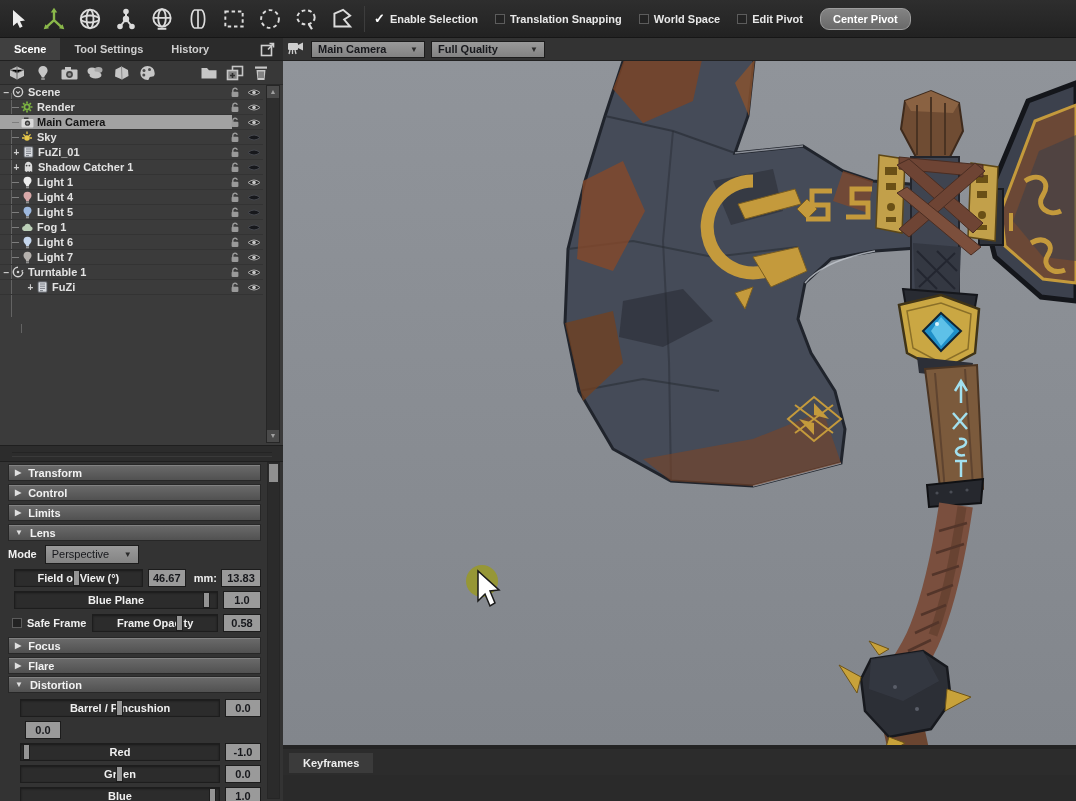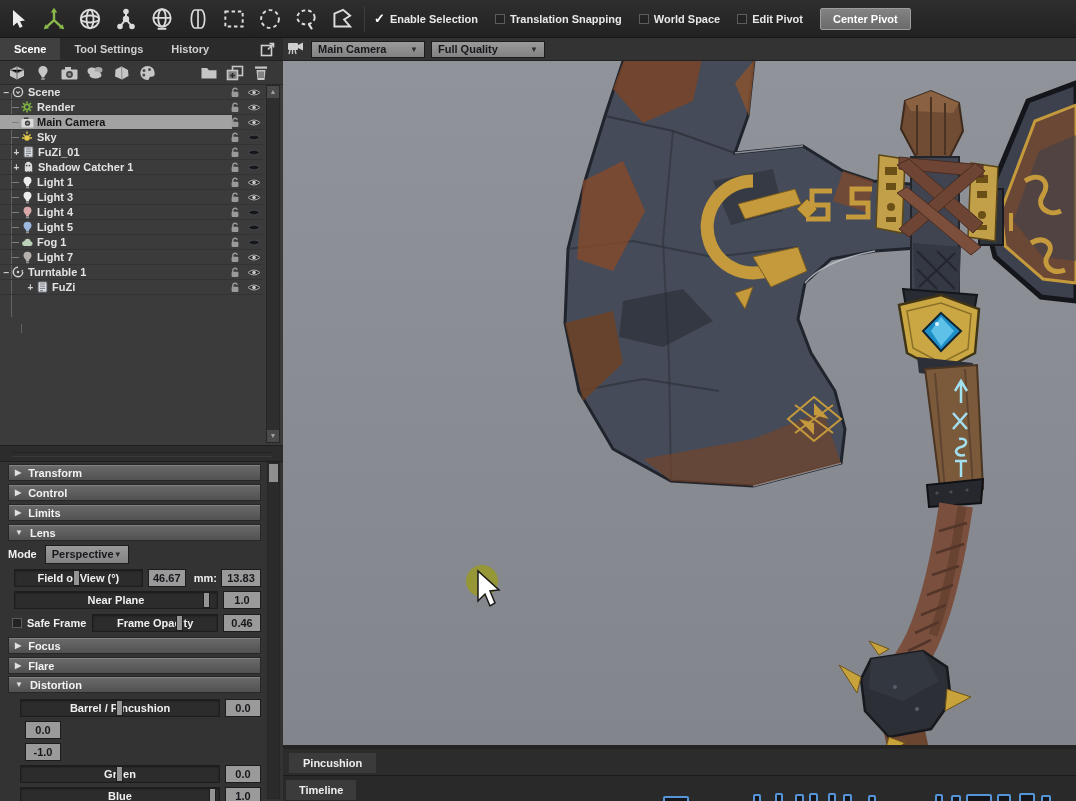--- a/index.html
+++ b/index.html
@@ -14,21 +14,21 @@
     background:linear-gradient(#2e2e2e,#222); border-bottom:1px solid #161616;
     display:flex; align-items:center; }
   .tool { width:36px; height:34px; display:flex; align-items:center; justify-content:center; }
   .tool svg { display:block; }
   #tool-sep { width:1px; height:26px; background:#151515; border-right:1px solid #3d3d3d; margin:0 9px 0 4px; }
   .toggle { display:flex; align-items:center; gap:5px; margin-right:17px;
     color:#e8e8e8; font-size:11px; font-weight:bold; }
   .cbox { width:10px; height:10px; background:#232323; border:1px solid #5c5c5c; }
   .checkmark { color:#fff; font-size:13px; font-weight:bold; }
   #center-pivot { background:linear-gradient(#838383,#6a6a6a); border:1px solid #9d9d9d;
-    color:#fff; font-size:11px; font-weight:bold; padding:4px 12px; border-radius:2px; }
+    color:#fff; font-size:11px; font-weight:bold; padding:4px 12px; border-radius:9px; }
   
   #left-panel { position:absolute; left:0; top:38px; width:283px; height:763px; background:#fdba74;padding-left:30px; }
   #panel-tabs { position:absolute; left:0; top:0; width:283px; height:23px;
     background:#2b2b2b; display:flex; align-items:stretch; border-bottom:1px solid #202020; }
   .ptab { padding:0 14px; display:flex; align-items:center; color:#cfcfcf;
     font-size:11px; font-weight:bold; }
   .ptab.active { background:#404040; color:#fff; }
   #popout { position:absolute; right:8px; top:4px; width:15px; height:15px; }
   #obj-toolbar { position:absolute; left:0; top:23px; width:283px; height:24px;
     background:#383838; border-bottom:1px solid #2a2a2a; display:flex; align-items:center; padding:0 4px; }
@@ -72,23 +72,23 @@
     border:1px solid #1d1d1d; box-shadow:inset 0 1px 2px #1a1a1a;
     display:flex; align-items:center; justify-content:center;
     color:#f0f0f0; font-size:11px; font-weight:bold; }
   .handle { position:absolute; top:0; bottom:0; width:7px; background:#949494;
     border:1px solid #1d1d1d; }
   .valbox { width:38px; height:18px; margin-left:5px; background:#9a9a9a;
     border:1px solid #1c1c1c; color:#17181c; font-size:11px; font-weight:bold;
     display:flex; align-items:center; justify-content:center; }
   .plabel { color:#f0f0f0; font-size:11px; font-weight:bold; }
   #mode-row { height:20px; margin:3px 0 5px 0; }
-  #mode-dd { width:84px; height:19px; margin-left:8px; background:linear-gradient(#9a9a9a,#848484);
+  #mode-dd { width:94px; height:19px; margin-left:8px; background:linear-gradient(#9a9a9a,#848484);
     border:1px solid #1c1c1c; display:flex; align-items:center; padding:0 6px;
-    color:#17181c; font-size:11px; font-weight:bold; }
+    color:#17181c; font-size:11px; font-weight:normal; }
   #mode-dd .dda { margin-left:auto; font-size:8px; color:#2a2a2a; }
   #mm-label { margin:0 4px 0 8px; }
   
   #props-scroll { position:absolute; right:3px; top:424px; width:13px; height:337px;
     background:#2b2b2b; border:1px solid #262626; }
   #props-thumb { position:absolute; left:1px; top:1px; width:9px; height:18px; background:#8f8f8f; }
   
   #viewport { position:absolute; left:283px; top:38px; width:793px; height:707px; }
   #vp-toolbar { position:absolute; left:0; top:0; width:793px; height:23px;
     background:#333; border-bottom:1px solid #222; display:flex; align-items:center; gap:6px; padding:0 4px; }
@@ -451,44 +451,20 @@
                 <path d="M1 4.5 Q7 -0.5 13 4.5 Q7 9.5 1 4.5 Z" fill="#2a2a2a" stroke="#a8a8a8" stroke-width="1"></path>
                 <circle cx="7" cy="4.5" r="1.8" fill="#c8c8c8"></circle>
               </svg>
             </span>
           </div>
           <div class="trow">
             <span style="width: 12px;"></span>
             <span class="tick"></span>
             <span class="ticon">
               <svg width="11" height="13" viewBox="0 0 11 13">
-                <path d="M5.5 0.8 a4 4 0 0 1 4 4 c0 2.5 -2.3 3.1 -2.7 5.1 H4.2 C3.8 7.9 1.5 7.3 1.5 4.8 A4 4 0 0 1 5.5 0.8 Z" fill="#ececec"></path>
-                <rect x="4" y="10.3" width="3" height="2" fill="#8f8f8f"></rect>
-              </svg>
-            </span>
-            <span class="lbl">Light 3</span>
-            <span class="tspace"></span>
-            <span class="lockc">
-              <svg width="10" height="11" viewBox="0 0 10 11">
-                <path d="M2.8 5 V3.4 A2.3 2.3 0 0 1 7.3 2.9" fill="none" stroke="#9a9a9a" stroke-width="1.4"></path>
-                <rect x="1.6" y="4.8" width="6.8" height="5.2" rx="1" fill="#9a9a9a"></rect>
-              </svg>
-            </span>
-            <span class="eyec">
-              <svg width="14" height="9" viewBox="0 0 14 9">
-                <path d="M1 4.5 Q7 -0.5 13 4.5 Q7 9.5 1 4.5 Z" fill="#2a2a2a" stroke="#a8a8a8" stroke-width="1"></path>
-                <circle cx="7" cy="4.5" r="1.8" fill="#c8c8c8"></circle>
-              </svg>
-            </span>
-          </div>
-          <div class="trow">
-            <span style="width: 12px;"></span>
-            <span class="tick"></span>
-            <span class="ticon">
-              <svg width="11" height="13" viewBox="0 0 11 13">
                 <path d="M5.5 0.8 a4 4 0 0 1 4 4 c0 2.5 -2.3 3.1 -2.7 5.1 H4.2 C3.8 7.9 1.5 7.3 1.5 4.8 A4 4 0 0 1 5.5 0.8 Z" fill="#d8a8a8"></path>
                 <rect x="4" y="10.3" width="3" height="2" fill="#8f8f8f"></rect>
               </svg>
             </span>
             <span class="lbl">Light 4</span>
             <span class="tspace"></span>
             <span class="lockc">
               <svg width="10" height="11" viewBox="0 0 10 11">
                 <path d="M2.8 5 V3.4 A2.3 2.3 0 0 1 7.3 2.9" fill="none" stroke="#9a9a9a" stroke-width="1.4"></path>
                 <rect x="1.6" y="4.8" width="6.8" height="5.2" rx="1" fill="#9a9a9a"></rect>
@@ -535,20 +511,44 @@
             <span class="tspace"></span>
             <span class="lockc">
               <svg width="10" height="11" viewBox="0 0 10 11">
                 <path d="M2.8 5 V3.4 A2.3 2.3 0 0 1 7.3 2.9" fill="none" stroke="#9a9a9a" stroke-width="1.4"></path>
                 <rect x="1.6" y="4.8" width="6.8" height="5.2" rx="1" fill="#9a9a9a"></rect>
               </svg>
             </span>
             <span class="eyec">
               <svg width="14" height="9" viewBox="0 0 14 9">
                 <path d="M1 4.5 Q7 -0.5 13 4.5 Q7 9.5 1 4.5 Z" fill="#17181c" stroke="#45474d" stroke-width="1"></path>
+              </svg>
+            </span>
+          </div>
+          <div class="trow">
+            <span style="width: 12px;"></span>
+            <span class="tick"></span>
+            <span class="ticon">
+              <svg width="11" height="13" viewBox="0 0 11 13">
+                <path d="M5.5 0.8 a4 4 0 0 1 4 4 c0 2.5 -2.3 3.1 -2.7 5.1 H4.2 C3.8 7.9 1.5 7.3 1.5 4.8 A4 4 0 0 1 5.5 0.8 Z" fill="#c5d6ec"></path>
+                <rect x="4" y="10.3" width="3" height="2" fill="#8f8f8f"></rect>
+              </svg>
+            </span>
+            <span class="lbl">Light 6</span>
+            <span class="tspace"></span>
+            <span class="lockc">
+              <svg width="10" height="11" viewBox="0 0 10 11">
+                <path d="M2.8 5 V3.4 A2.3 2.3 0 0 1 7.3 2.9" fill="none" stroke="#9a9a9a" stroke-width="1.4"></path>
+                <rect x="1.6" y="4.8" width="6.8" height="5.2" rx="1" fill="#9a9a9a"></rect>
+              </svg>
+            </span>
+            <span class="eyec">
+              <svg width="14" height="9" viewBox="0 0 14 9">
+                <path d="M1 4.5 Q7 -0.5 13 4.5 Q7 9.5 1 4.5 Z" fill="#2a2a2a" stroke="#a8a8a8" stroke-width="1"></path>
+                <circle cx="7" cy="4.5" r="1.8" fill="#c8c8c8"></circle>
               </svg>
             </span>
           </div>
           <div class="trow">
             <span style="width: 12px;"></span>
             <span class="tick"></span>
             <span class="ticon">
               <svg width="11" height="13" viewBox="0 0 11 13">
                 <path d="M5.5 0.8 a4 4 0 0 1 4 4 c0 2.5 -2.3 3.1 -2.7 5.1 H4.2 C3.8 7.9 1.5 7.3 1.5 4.8 A4 4 0 0 1 5.5 0.8 Z" fill="#b5b1ad"></path>
                 <rect x="4" y="10.3" width="3" height="2" fill="#8f8f8f"></rect>
@@ -658,34 +658,34 @@
           <span>Field of View (°)</span>
           <span class="handle" id="fov-handle" style="left: calc(49% - 4px);"></span>
         </div>
         <div class="valbox">46.67</div>
         <span class="plabel" id="mm-label">mm:</span>
         <div class="valbox" style="margin-left:0;width:40px;">13.83</div>
       </div>
 
       <div class="prow" style="margin-left:6px;margin-bottom:5px;">
         <div class="sliderbox">
-          <span>Near Plane</span>
+          <span>Blue Plane</span>
           <span class="handle" id="near-handle" style="left: calc(95% - 4px);"></span>
         </div>
         <div class="valbox">1.0</div>
       </div>
 
       <div class="prow" style="margin-bottom:5px;">
         <span class="cbox" style="margin:0 5px 0 4px;"></span>
         <span class="plabel">Safe Frame</span>
         <div class="sliderbox" style="margin-left:6px;">
           <span>Frame Opacity</span>
           <span class="handle" id="opacity-handle" style="left: calc(70% - 4px);"></span>
         </div>
-        <div class="valbox">0.46</div>
+        <div class="valbox">0.58</div>
       </div>
 
       <div class="sechdr">
           <span class="tri">▶</span>
           <span>Focus</span>
         </div>
       <div class="sechdr" style="margin-bottom:2px;">
           <span class="tri">▶</span>
           <span>Flare</span>
         </div>
@@ -699,20 +699,24 @@
             <div class="sliderbox">
               <span>Barrel / Pincushion</span>
               <span class="handle" style="left: calc(50% - 4px);"></span>
             </div>
             <div class="valbox" style="width: 36px;">0.0</div>
           </div>
           <div class="prow" style="margin-left: 12px;">
             <div class="valbox" style="width: 36px;">0.0</div>
           </div>
           <div class="prow" style="margin-left: 12px;">
+            <div class="sliderbox">
+              <span>Red</span>
+              <span class="handle" style="left: calc(3% - 4px);"></span>
+            </div>
             <div class="valbox" style="width: 36px;">-1.0</div>
           </div>
           <div class="prow" style="margin-left: 12px;">
             <div class="sliderbox">
               <span>Green</span>
               <span class="handle" style="left: calc(50% - 4px);"></span>
             </div>
             <div class="valbox" style="width: 36px;">0.0</div>
           </div>
           <div class="prow" style="margin-left: 12px;">
@@ -873,35 +877,16 @@
         <circle cx="612" cy="626" r="2" fill="#5a5e68"></circle>
           <circle cx="634" cy="648" r="2" fill="#5a5e68"></circle>
 
         <circle cx="199" cy="520" r="16" fill="#98982c" opacity=".9"></circle>
         <path d="M195 510 L195 540 L202 533 L207 545 L212 542 L207 530 L216 529 Z" fill="#fff" stroke="#1a1a1a" stroke-width="1.5"></path>
       </svg>
     </div>
   </div>
 
   <div id="keyframes-bar">
-    <div id="keyframes-tab">Pincushion</div>
+    <div id="keyframes-tab">Keyframes</div>
   </div>
-  <div id="timeline-bar">
-    <div id="timeline-tab">Timeline</div>
-    <div id="subs-holder">
-        <span class="subfrag" style="left: 380px; width: 26px; height: 8px;"></span>
-        <span class="subfrag" style="left: 470px; width: 8px; height: 10px;"></span>
-        <span class="subfrag" style="left: 492px; width: 8px; height: 11px;"></span>
-        <span class="subfrag" style="left: 512px; width: 9px; height: 10px;"></span>
-        <span class="subfrag" style="left: 526px; width: 9px; height: 11px;"></span>
-        <span class="subfrag" style="left: 545px; width: 8px; height: 11px;"></span>
-        <span class="subfrag" style="left: 560px; width: 9px; height: 10px;"></span>
-        <span class="subfrag" style="left: 585px; width: 8px; height: 9px;"></span>
-        <span class="subfrag" style="left: 652px; width: 8px; height: 10px;"></span>
-        <span class="subfrag" style="left: 668px; width: 10px; height: 9px;"></span>
-        <span class="subfrag" style="left: 683px; width: 26px; height: 10px;"></span>
-        <span class="subfrag" style="left: 714px; width: 14px; height: 10px;"></span>
-        <span class="subfrag" style="left: 736px; width: 16px; height: 11px;"></span>
-        <span class="subfrag" style="left: 758px; width: 10px; height: 9px;"></span>
-      </div>
-  </div>
 
 </div>
 
 </body></html>

